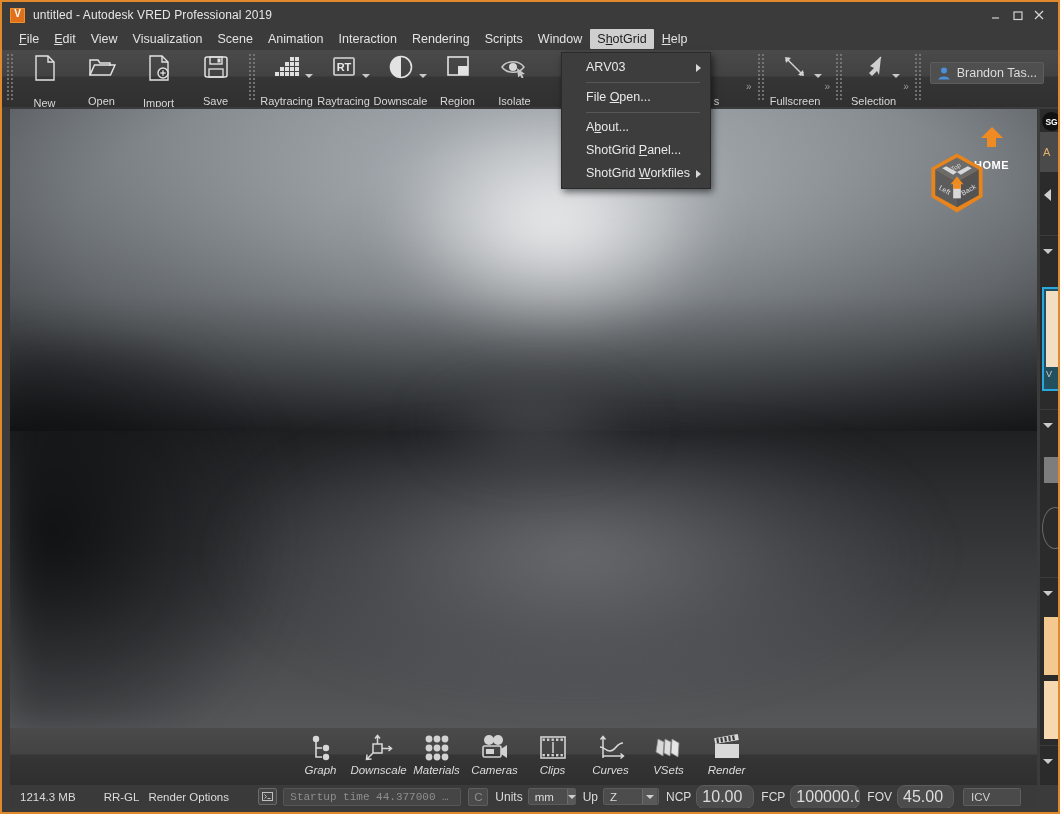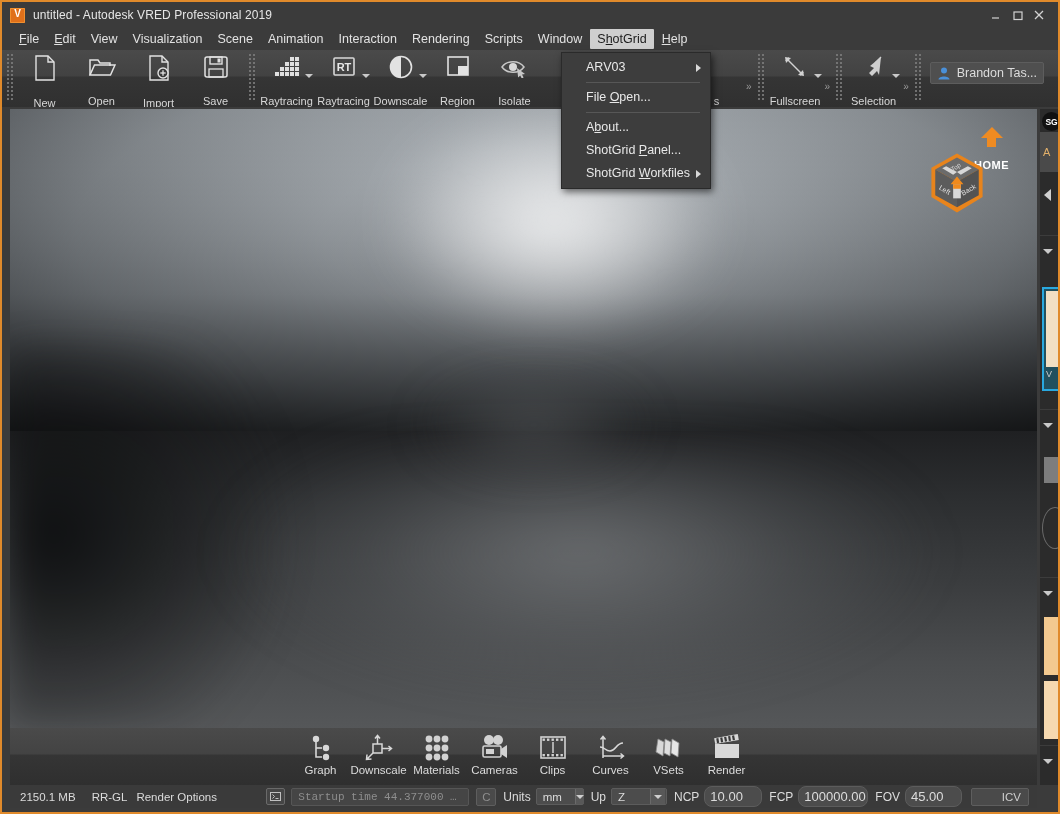--- a/index.html
+++ b/index.html
@@ -165,40 +165,40 @@
   }
   .home-ic .stem{width:9px;height:9px;background:#ef8b22;margin:0 auto;}
   .home-ic .txt{font-size:11px;font-weight:bold;color:#ffffff;letter-spacing:.5px;margin-top:12px;}
   .cube{position:absolute;left:6px;top:24px;width:64px;height:64px;}
 
   
   .bottombar{
     position:absolute;left:8px;top:726px;width:1027px;height:57px;
     background:linear-gradient(180deg,#4a4a4a 0%,#434343 46%,#353535 47%,#2f2f2f 100%);
     display:flex;align-items:flex-start;justify-content:center;
-    box-sizing:border-box;overflow:hidden;
+    box-sizing:border-box;overflow:hidden;font-style:italic;
   }
   .bbtn{
     width:58px;height:57px;display:flex;flex-direction:column;align-items:center;
     justify-content:flex-start;padding-top:4px;box-sizing:border-box;flex:none;
   }
   .bbtn .ic{height:32px;display:flex;align-items:center;justify-content:center;}
   .bbtn .lb{font-size:11.5px;color:#dcdcdc;line-height:12px;}
 
   
   .statusbar{
     position:absolute;left:8px;top:783px;width:1027px;height:23px;
     background:#3a3a3a;display:flex;align-items:center;
     box-sizing:border-box;padding:0 4px;gap:0px;overflow:hidden;
   }
   .sb-text{font-size:11.5px;color:#dcdcdc;white-space:nowrap;}
   .sb-label{font-size:12px;color:#dcdcdc;margin:0 5px 0 7px;white-space:nowrap;}
   .sb-field{
     background:#4c4c4c;border:1px solid #5c5c5c;border-radius:8px;
-    font-size:13px;color:#dcdcdc;padding:2px 5px;box-sizing:border-box;
+    font-size:16px;color:#dcdcdc;padding:2px 5px;box-sizing:border-box;
     white-space:nowrap;overflow:hidden;
   }
   .sb-console{
     background:#454545;border:1px solid #565656;border-radius:2px;
     font-family:"Liberation Mono","DejaVu Sans Mono",monospace;
     font-size:11px;color:#8e8e8e;padding:2px 6px;width:178px;
     box-sizing:border-box;white-space:nowrap;overflow:hidden;
   }
   .sb-iconbtn{
     width:17px;height:15px;border:1px solid #6a6a6a;border-radius:2px;
@@ -648,22 +648,22 @@
               </g>
             </g>
             <rect x="4" y="10" width="24" height="14" fill="#d8d8d8"></rect>
           </svg>
       </div>
       <div class="lb">Render</div>
     </div>
   </div>
 
   <div class="statusbar">
-    <span class="sb-text" style="margin-left:6px;">2150.1 MB</span>
-    <span class="sb-text" style="margin-left:8px;padding-left:8px;">RR-GL</span>
+    <span class="sb-text" style="margin-left:6px;">1214.3 MB</span>
+    <span class="sb-text" style="margin-left:20px;padding-left:8px;">RR-GL</span>
     <span class="sb-text" style="margin-left:9px;">Render Options</span>
 
     <span style="margin-left:auto;"></span>
 
     <span class="sb-iconbtn">
       <svg width="11" height="9" viewBox="0 0 11 9">
           <rect x="0.5" y="0.5" width="10" height="8" fill="none" stroke="#c0c0c0" stroke-width="1"></rect>
           <path d="M2.5 2.5 L4.5 4.5 L2.5 6.5" stroke="#c0c0c0" stroke-width="1" fill="none"></path>
           <line x1="5.5" y1="6.5" x2="8.5" y2="6.5" stroke="#c0c0c0" stroke-width="1"></line>
         </svg>
@@ -691,21 +691,21 @@
 
     <span class="sb-label">NCP</span>
     <span class="sb-field" style="width:58px;">10.00</span>
 
     <span class="sb-label">FCP</span>
     <span class="sb-field" style="width:70px;">100000.00</span>
 
     <span class="sb-label">FOV</span>
     <span class="sb-field" style="width:57px;">45.00</span>
 
-    <span class="sb-btn" style="margin-left:9px;margin-right:4px;width:42px;text-align:right;">ICV</span>
+    <span class="sb-btn" style="margin-left:9px;margin-right:12px;width:42px;text-align:left;">ICV</span>
   </div>
 
   <div class="rpanel">
     <div class="rp-head">A</div>
 
     <div class="rp-row" style="top:78px;">
       <svg width="16" height="16" viewBox="0 0 16 16">
           <path d="M11 2 L4 8 L11 14 Z" fill="#d0d0d0"></path>
         </svg>
     </div>

